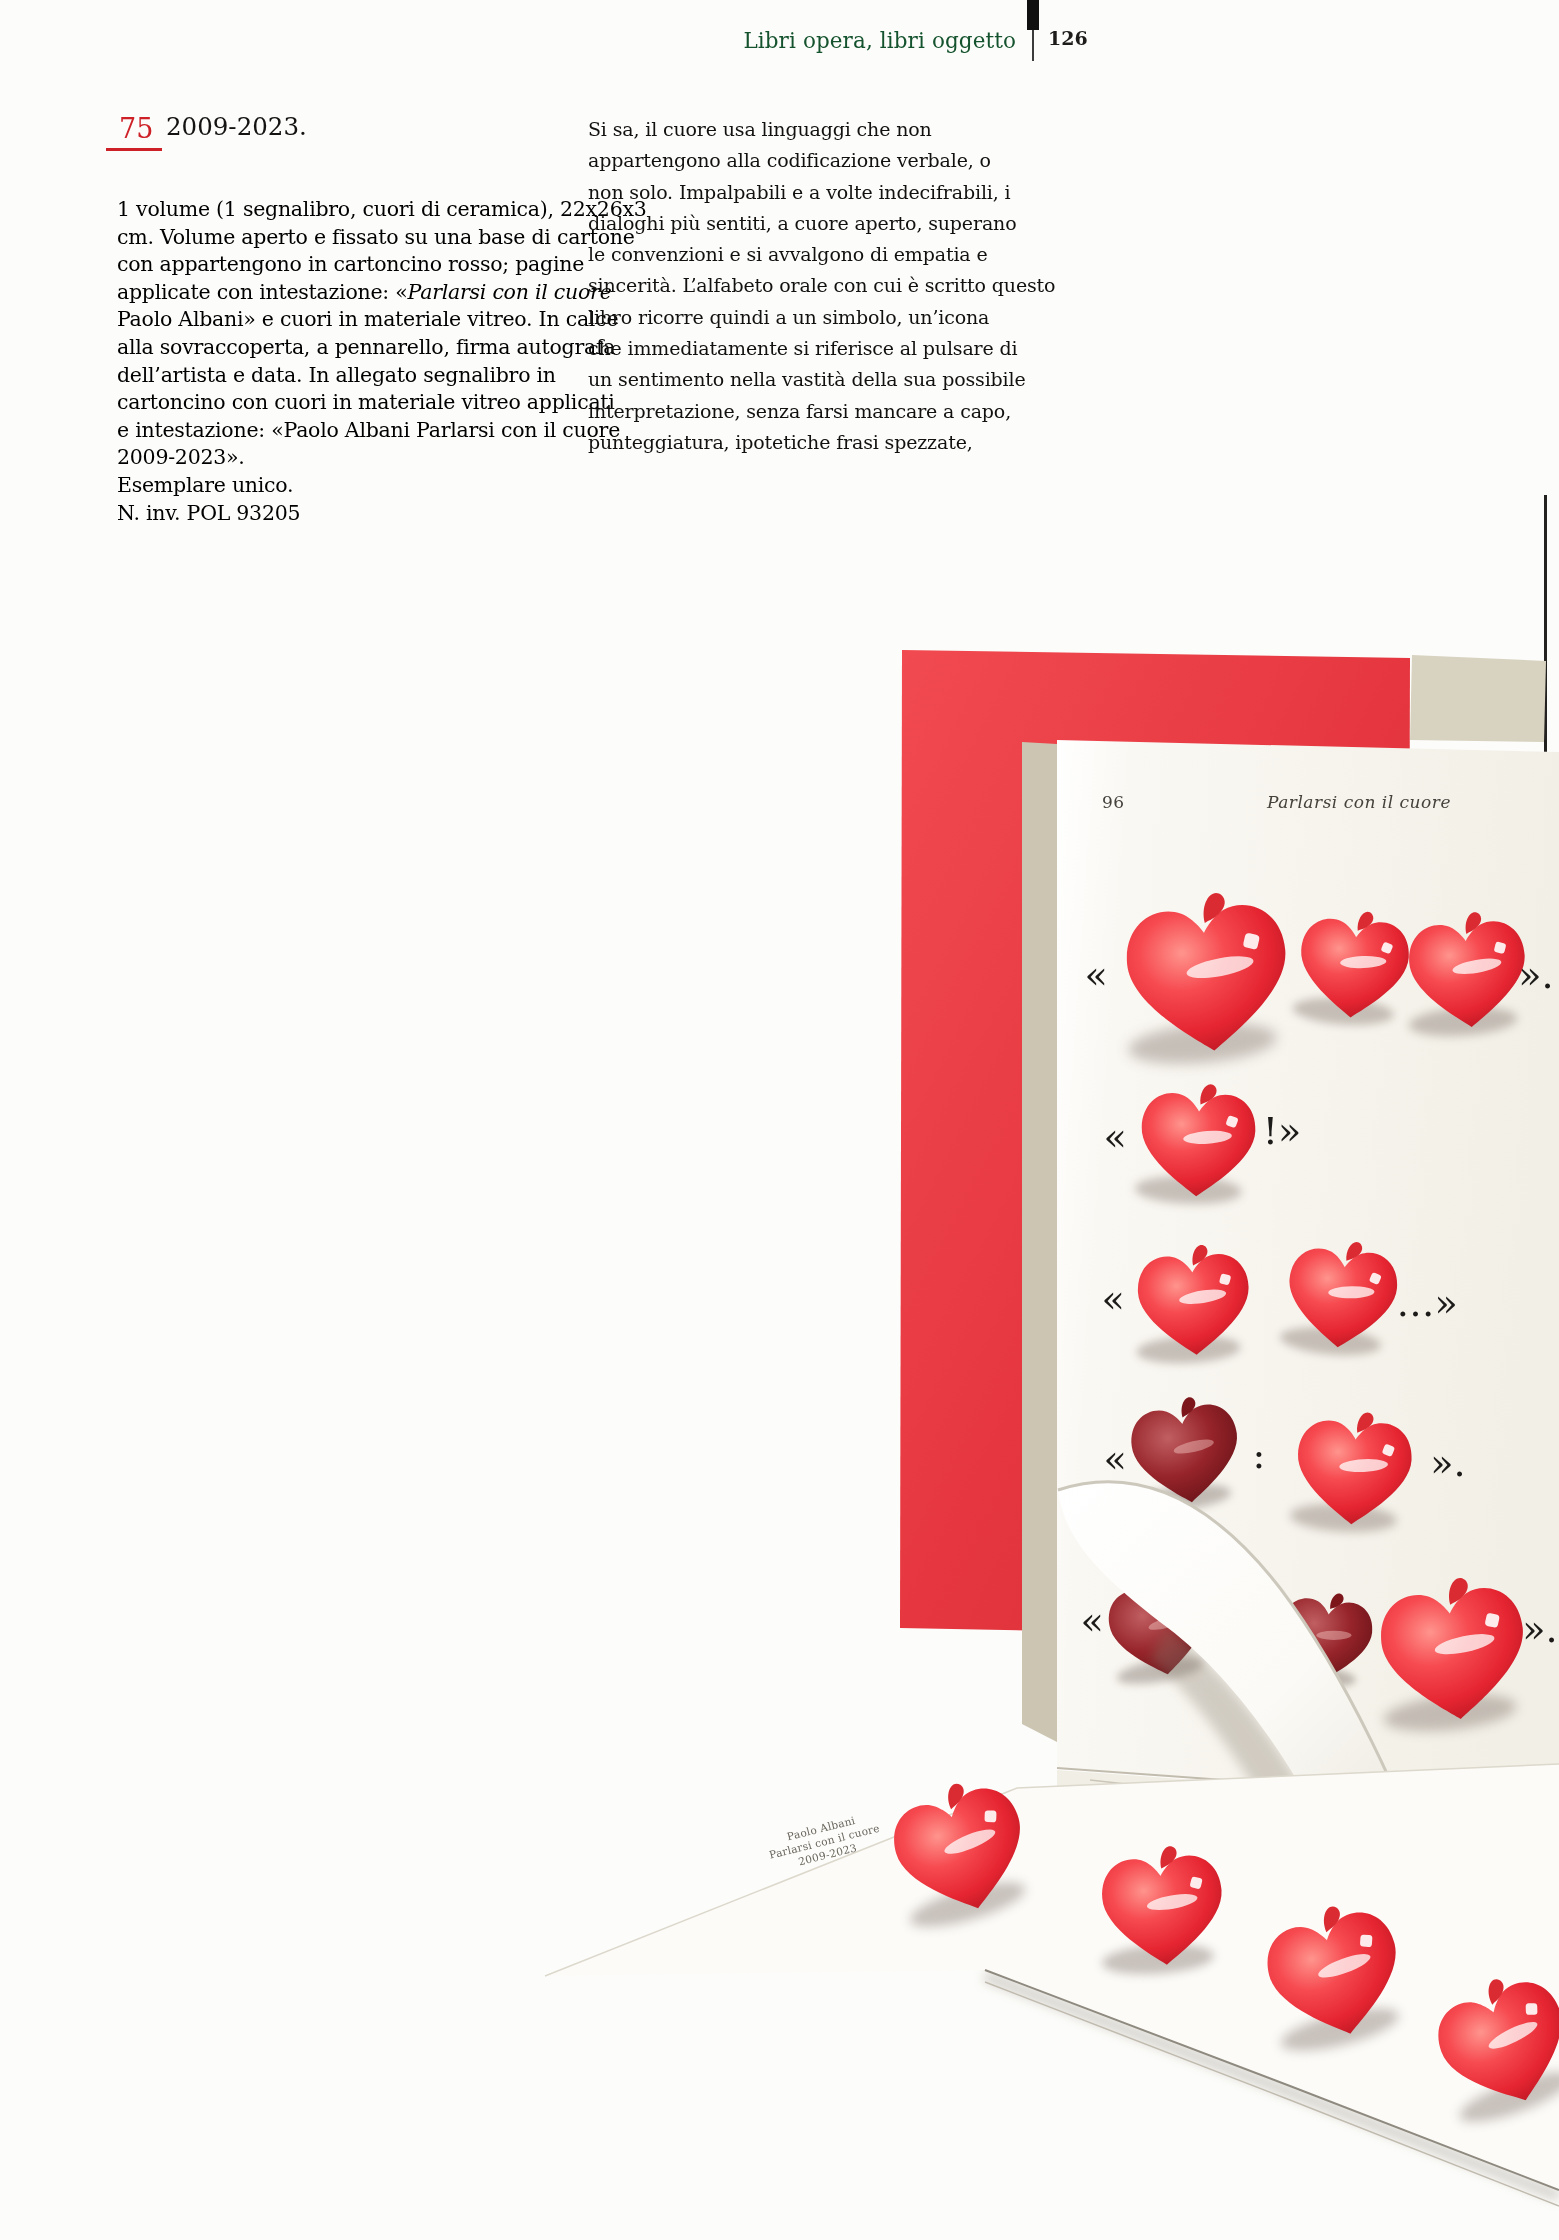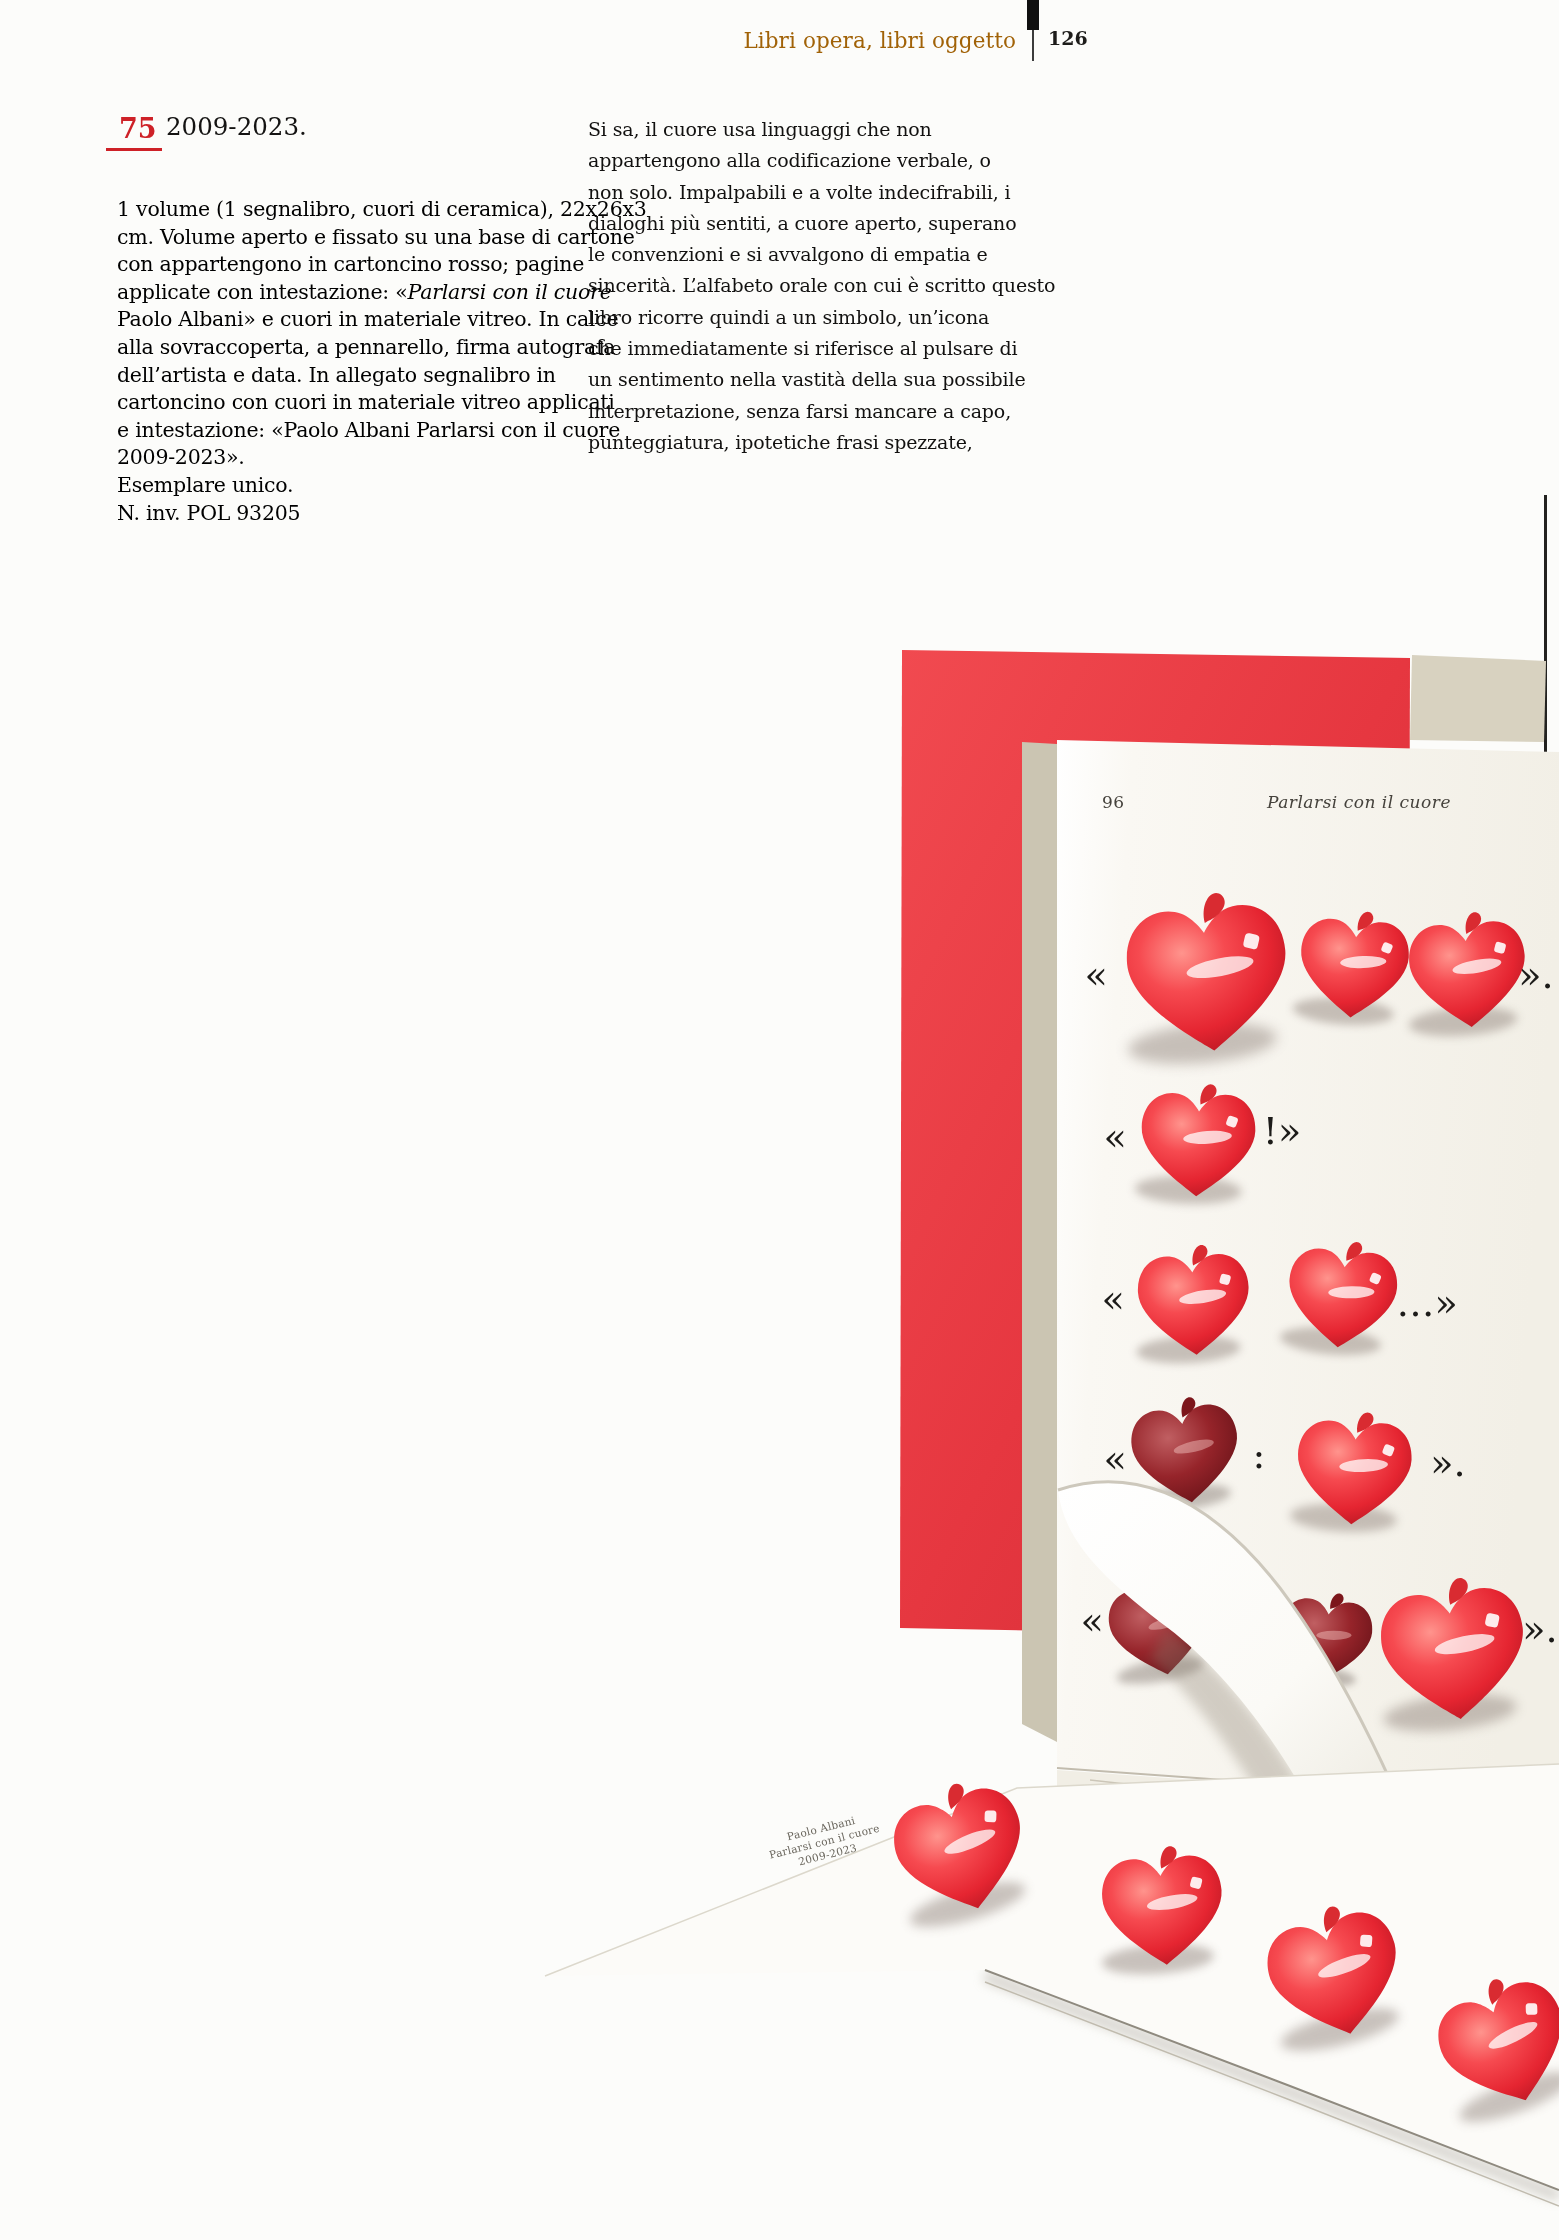--- a/index.html
+++ b/index.html
@@ -3,24 +3,24 @@
 <meta charset="utf-8">
 <style>
   html,body{margin:0;padding:0;}
   body{width:1559px;height:2240px;background:#ffffff;}
   .page{position:relative;width:1559px;height:2240px;background:#fcfcfa;overflow:hidden;
         font-family:"DejaVu Serif", serif;color:#1b1a18;}
   
   .hdr-bar{position:absolute;left:1027px;top:0;width:12px;height:30px;background:#101010;}
   .hdr-rule{position:absolute;left:1032px;top:30px;width:2px;height:31px;background:#3c3c3c;}
   .hdr-title{position:absolute;left:0;top:28px;width:1016px;text-align:right;
-             font-size:21.5px;letter-spacing:.1px;color:#a16207;}
+             font-size:21.5px;letter-spacing:.1px;color:#14532d;}
   .hdr-num{position:absolute;left:1048px;top:27px;font-size:19px;font-weight:bold;color:#1d1c1a;}
   
-  .entry-num{position:absolute;left:119px;top:113px;font-size:27px;font-weight:bold;color:#ce2127;}
+  .entry-num{position:absolute;left:119px;top:113px;font-size:27px;font-weight:normal;color:#ce2127;}
   .entry-num-rule{position:absolute;left:106px;top:148px;width:56px;height:3px;background:#ce2127;}
   .entry-title{position:absolute;left:166px;top:108px;font-size:24.5px;line-height:38px;color:#141312;}
   
   .desc{position:absolute;left:117px;top:196px;font-size:20.5px;line-height:27.6px;
         letter-spacing:-0.25px;color:#000000;white-space:nowrap;}
   .comm{position:absolute;left:588px;top:114px;font-size:19px;line-height:31.3px;
         letter-spacing:-0.15px;color:#121110;white-space:nowrap;}
   .tl{white-space:nowrap;}
   
   .photo{position:absolute;left:530px;top:480px;width:1029px;height:1760px;}

